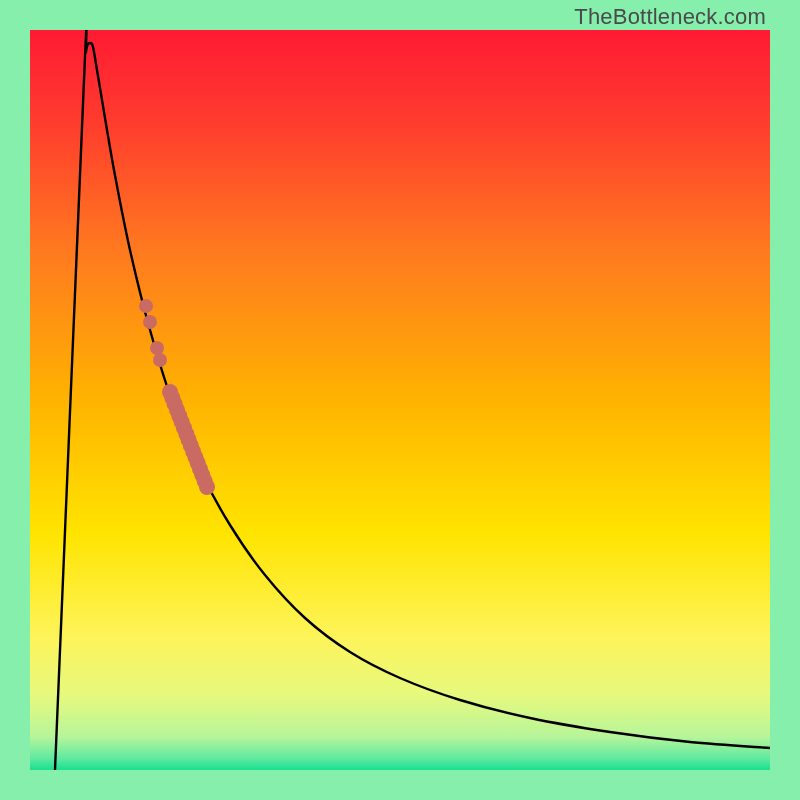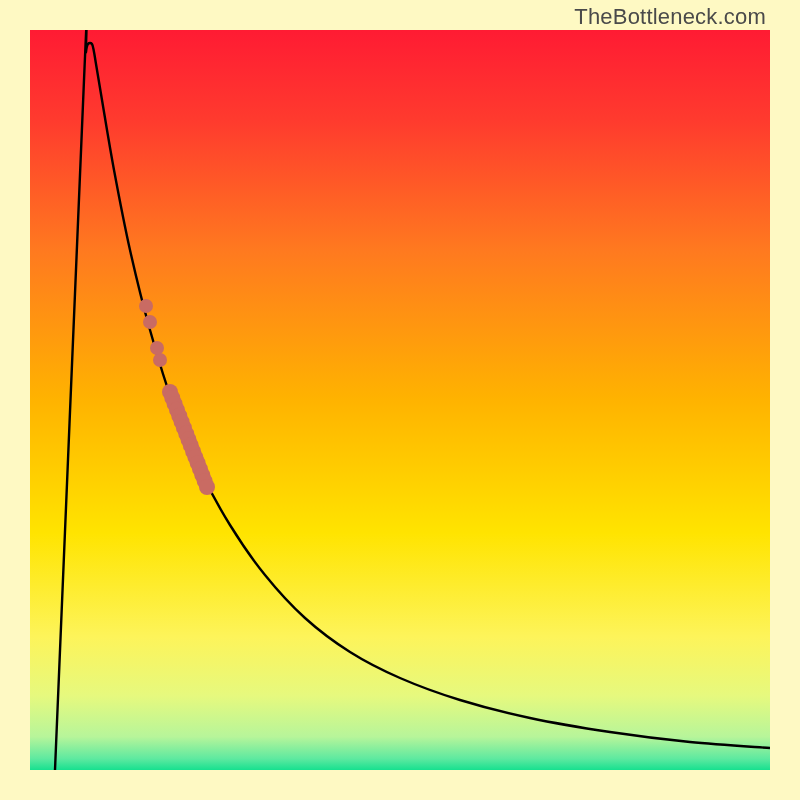--- a/index.html
+++ b/index.html
@@ -8,21 +8,21 @@
     width: 800px;
     height: 800px;
     overflow: hidden;
     background: #000;
     font-family: Arial, Helvetica, sans-serif;
   }
   .frame {
     position: relative;
     width: 800px;
     height: 800px;
-    background: #fef9c3;
+    background: #86efac;
   }
   .plot-area {
     position: absolute;
     left: 30px;
     top: 30px;
     width: 740px;
     height: 740px;
     overflow: hidden;
   }
   .watermark {

